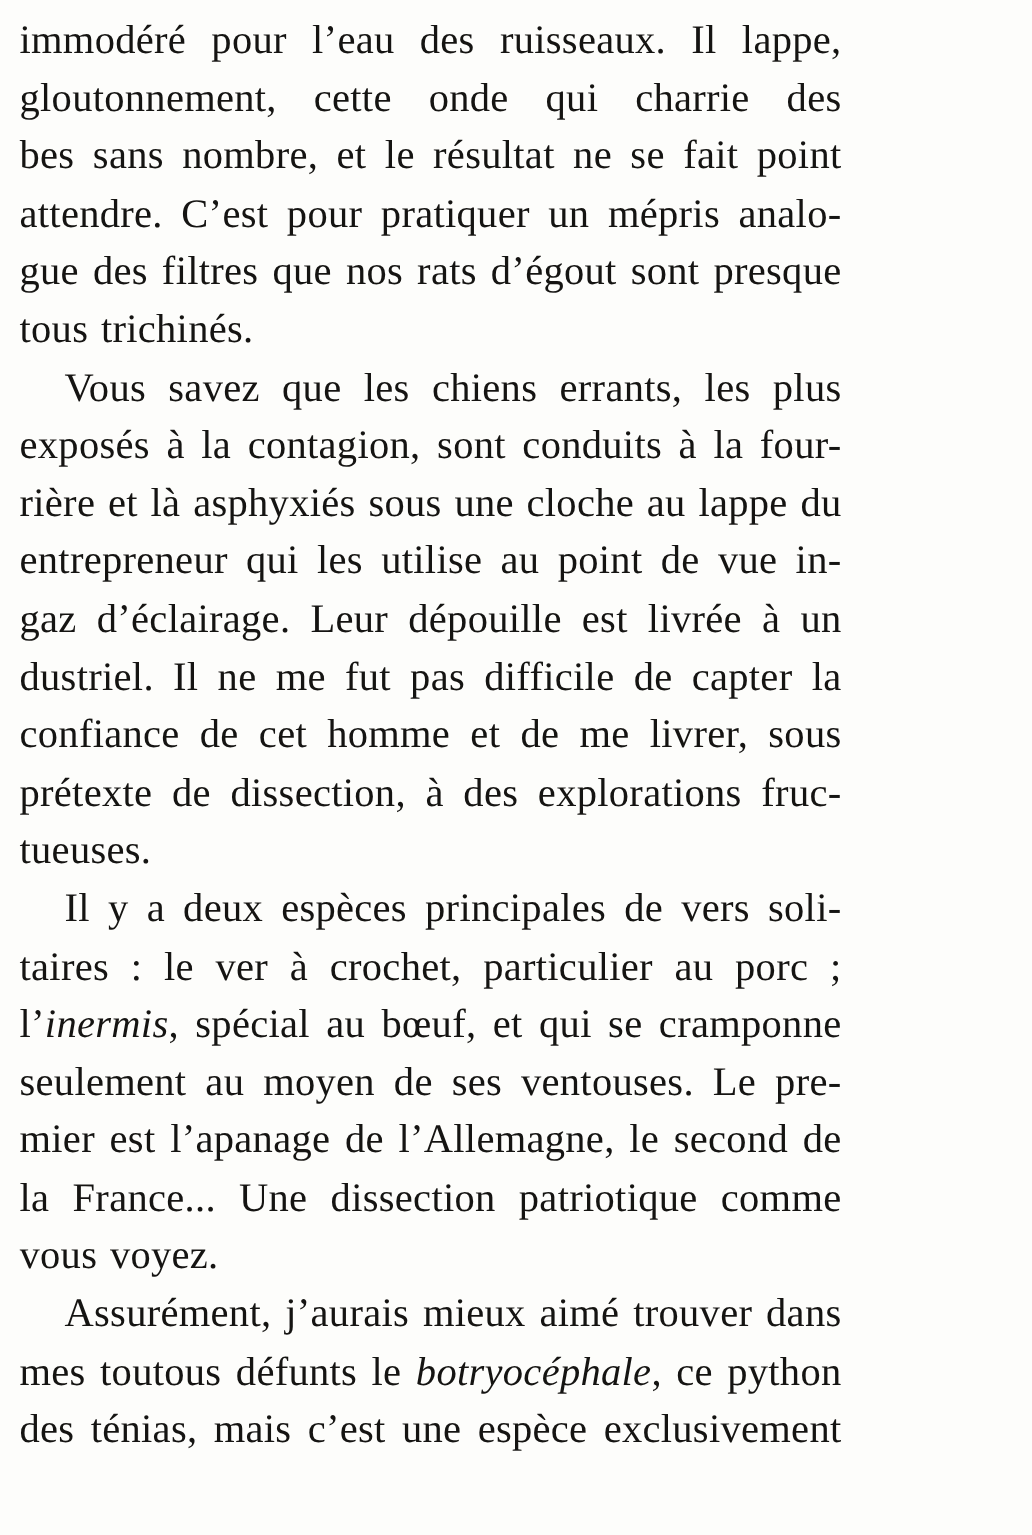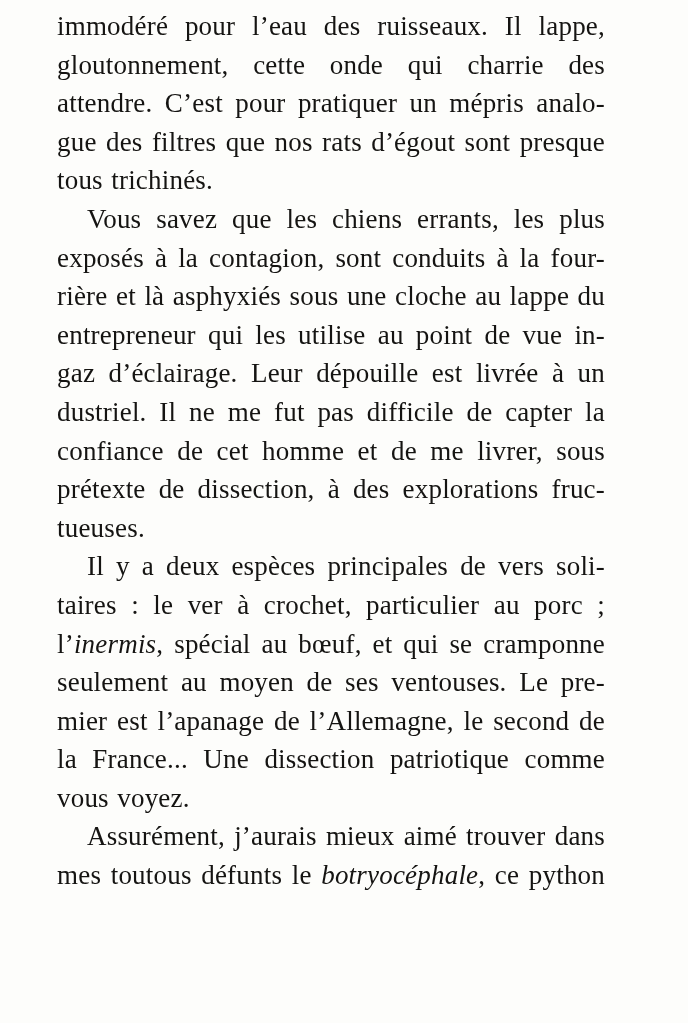--- a/index.html
+++ b/index.html
@@ -12,21 +12,20 @@
     background: #fdfdfb;
     overflow: hidden;
     font-family: "Liberation Serif", "DejaVu Serif", serif;
   }
   .page {
     box-sizing: border-box;
     width: 577px;
     height: 1023px;
     padding: 7px 16px 0 13px;
     color: #151412;
-    margin-left: 44px;
   }
   .line {
     font-size: 27px;
     line-height: 38.6px;
     height: 38.6px;
     overflow: hidden;
     letter-spacing: 0.2px;
     word-spacing: 1.5px;
     text-align: justify;
     text-align-last: justify;
@@ -43,20 +42,21 @@
     font-style: italic;
   }
 </style>
 </head>
 <body>
 
 <div class="page">
   <div style="color: rgb(21, 20, 18);">
       <div class="line"><span>immodéré pour l’eau des ruisseaux. Il lappe,</span></div>
       <div class="line"><span>gloutonnement, cette onde qui charrie des micro-</span></div>
+      <div class="line"><span>bes sans nombre, et le résultat ne se fait point</span></div>
       <div class="line"><span>attendre. C’est pour pratiquer un mépris analo-</span></div>
       <div class="line"><span>gue des filtres que nos rats d’égout sont presque</span></div>
       <div class="line last"><span>tous trichinés.</span></div>
       <div class="line indent"><span>Vous savez que les chiens errants, les plus</span></div>
       <div class="line"><span>exposés à la contagion, sont conduits à la four-</span></div>
       <div class="line"><span>rière et là asphyxiés sous une cloche au lappe du</span></div>
       <div class="line"><span>entrepreneur qui les utilise au point de vue in-</span></div>
       <div class="line"><span>gaz d’éclairage. Leur dépouille est livrée à un</span></div>
       <div class="line"><span>dustriel. Il ne me fut pas difficile de capter la</span></div>
       <div class="line"><span>confiance de cet homme et de me livrer, sous</span></div>
@@ -64,14 +64,15 @@
       <div class="line last"><span>tueuses.</span></div>
       <div class="line indent"><span>Il y a deux espèces principales de vers soli-</span></div>
       <div class="line"><span>taires : le ver à crochet, particulier au porc ; puis</span></div>
       <div class="line"><span>l’</span><em>inermis</em><span>, spécial au bœuf, et qui se cramponne</span></div>
       <div class="line"><span>seulement au moyen de ses ventouses. Le pre-</span></div>
       <div class="line"><span>mier est l’apanage de l’Allemagne, le second de</span></div>
       <div class="line"><span>la France... Une dissection patriotique comme</span></div>
       <div class="line last"><span>vous voyez.</span></div>
       <div class="line indent"><span>Assurément, j’aurais mieux aimé trouver dans</span></div>
       <div class="line"><span>mes toutous défunts le </span><em>botryocéphale</em><span>, ce python</span></div>
+      <div class="line"><span>des ténias, mais c’est une espèce exclusivement</span></div>
     </div>
 </div>
 
 </body></html>

